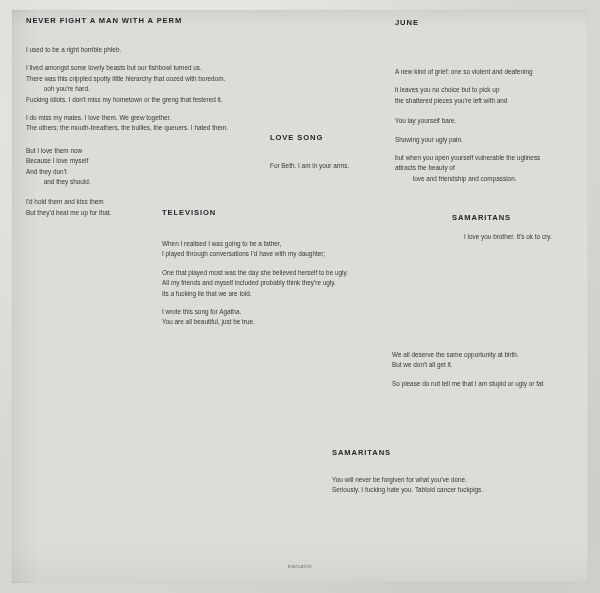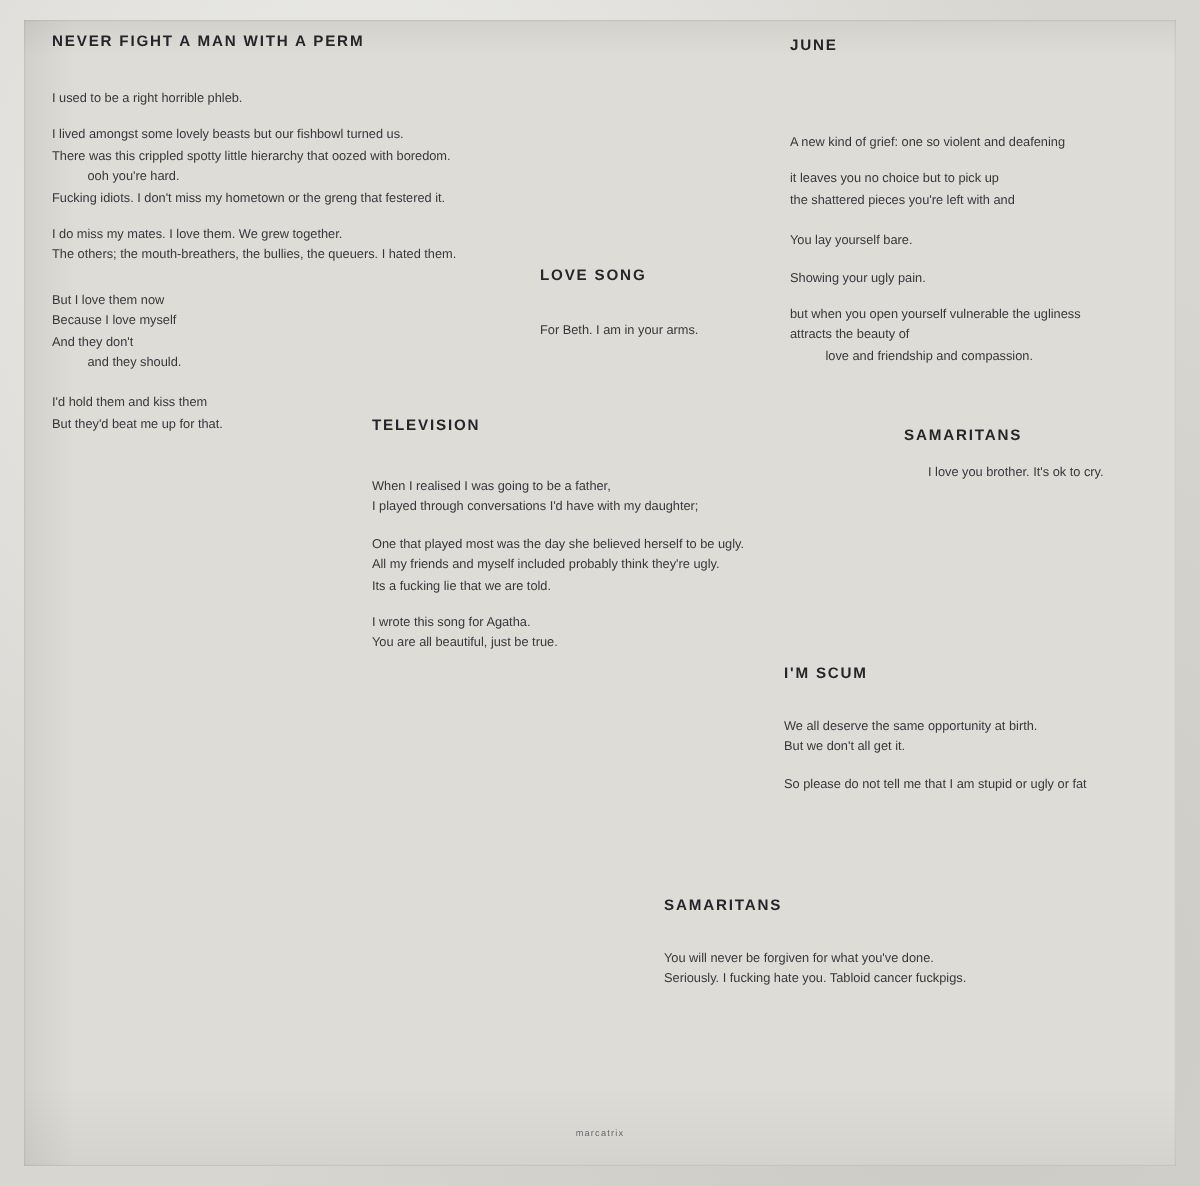--- a/index.html
+++ b/index.html
@@ -127,21 +127,21 @@
       </div>
 
       <div class="block" style="left:258px; top:123px; width:160px;">
         <div class="heading">LOVE SONG</div>
         <div style="height:19px"></div>
         <div class="para">
           <div class="line">For Beth. I am in your arms.</div>
         </div>
       </div>
 
-      <div class="block" style="left:150px; top:198px; width:250px;margin-left:24px;">
+      <div class="block" style="left:150px; top:198px; width:250px;">
         <div class="heading">TELEVISION</div>
         <div style="height:22px"></div>
         <div class="para">
           <div class="line">When I realised I was going to be a father,</div>
           <div class="line">I played through conversations I'd have with my daughter;</div>
         </div>
         <div class="para" style="margin-top:8px">
           <div class="line">One that played most was the day she believed herself to be ugly.</div>
           <div class="line">All my friends and myself included probably think they're ugly.</div>
           <div class="line">Its a fucking lie that we are told.</div>
@@ -178,21 +178,20 @@
 
       <div class="block" style="left:440px; top:203px; width:140px;">
         <div class="heading">SAMARITANS</div>
         <div style="height:10px"></div>
         <div class="para" style="padding-left:12px">
           <div class="line">I love you brother. It's ok to cry.</div>
         </div>
       </div>
 
       <div class="block" style="left:380px; top:322px; width:190px;">
-        <div class="heading">I'M SCUM</div>
         <div style="height:18px"></div>
         <div class="para">
           <div class="line">We all deserve the same opportunity at birth.</div>
           <div class="line">But we don't all get it.</div>
         </div>
         <div class="para" style="margin-top:8px">
           <div class="line">So please do not tell me that I am stupid or ugly or fat</div>
         </div>
       </div>
 

